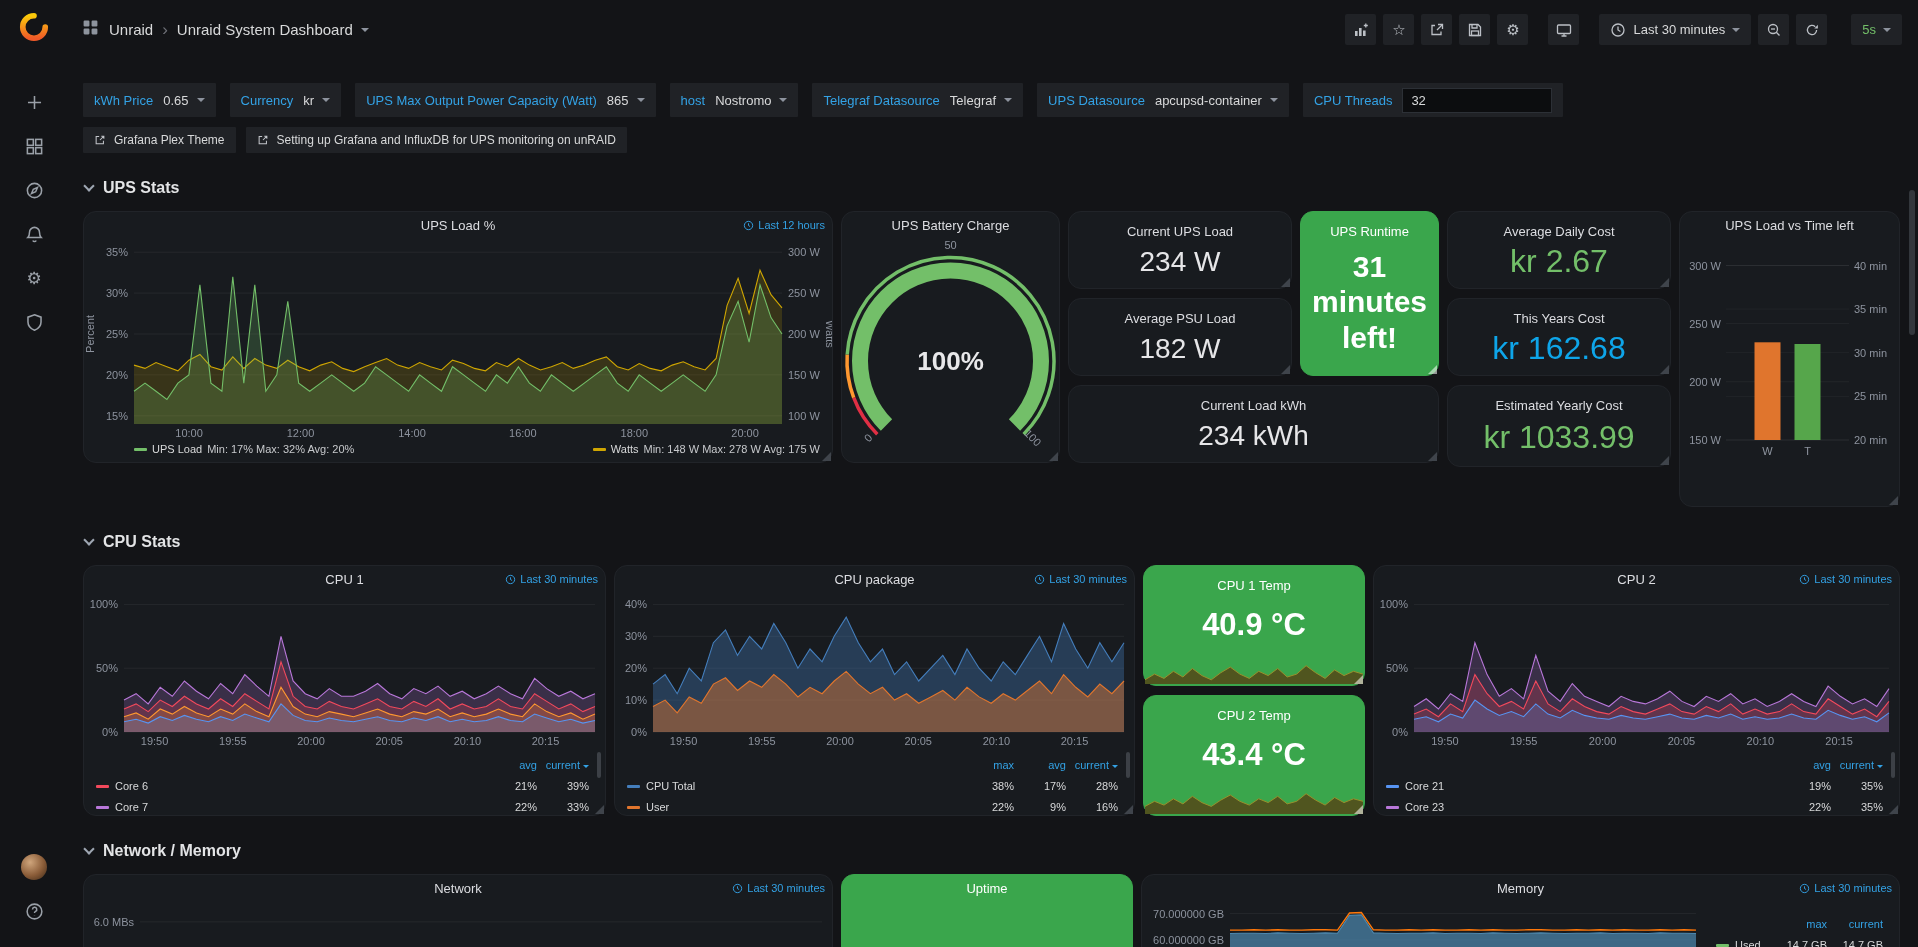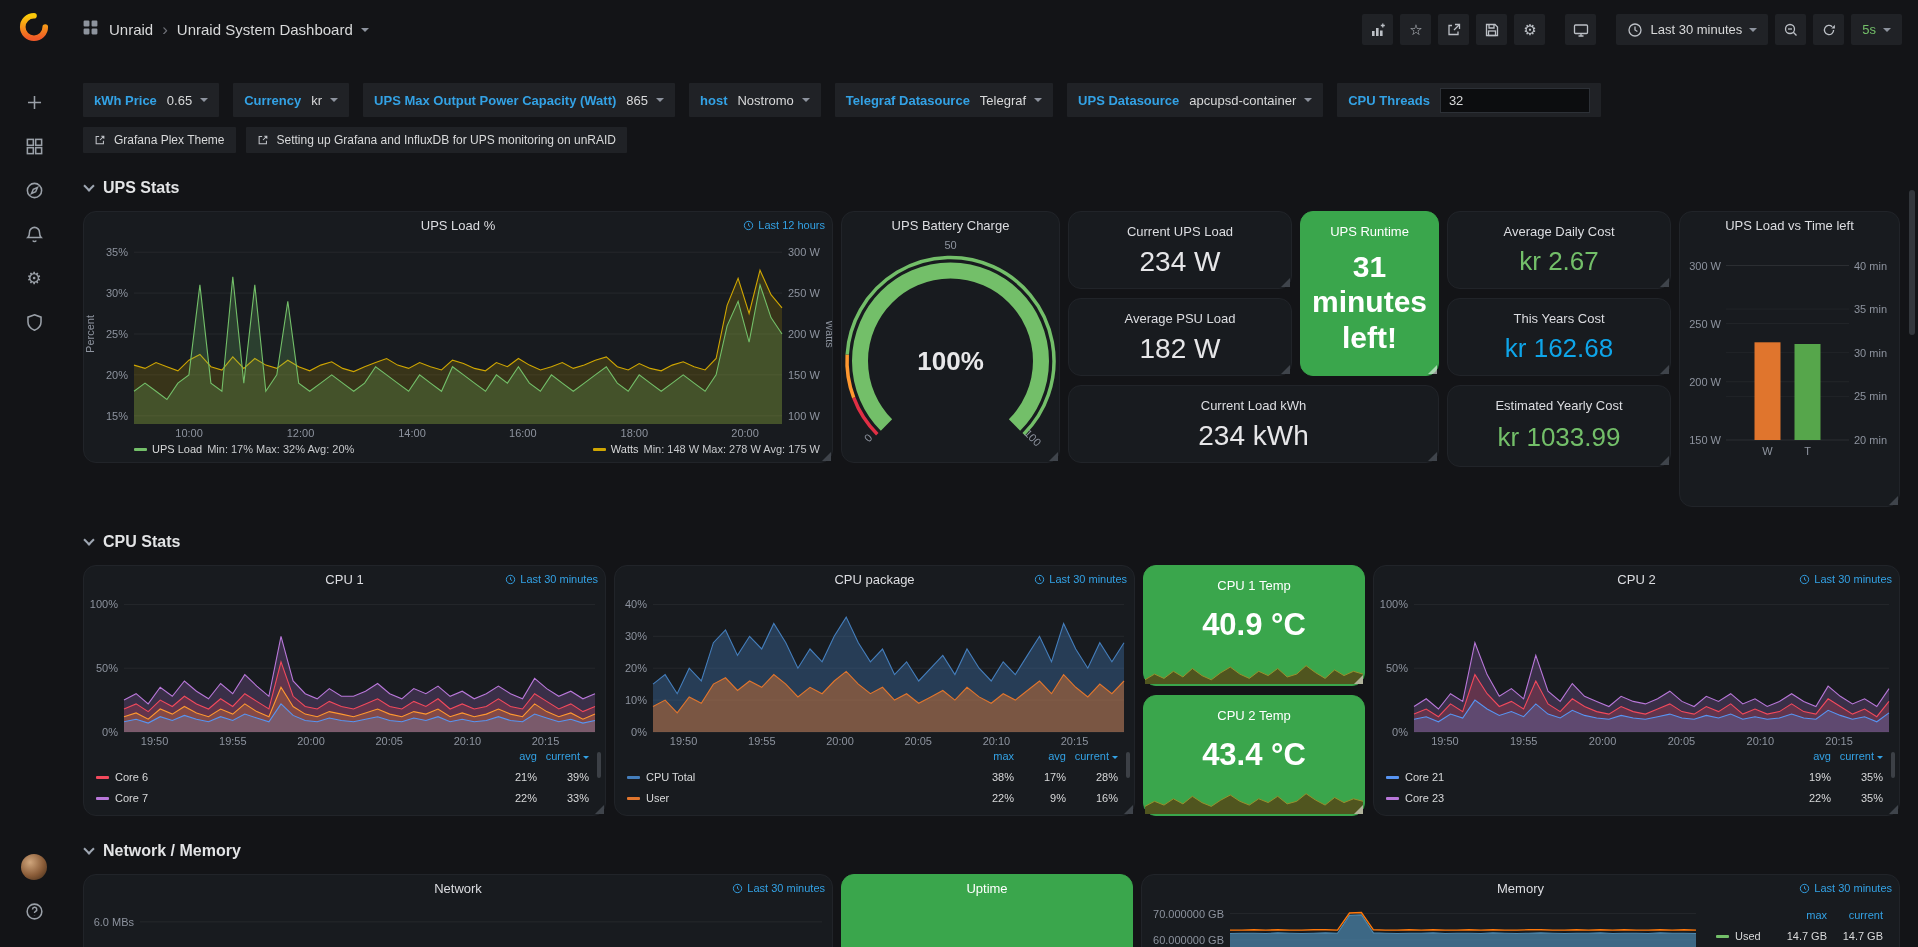--- a/index.html
+++ b/index.html
@@ -29,34 +29,34 @@
 .caret{width:0;height:0;border-left:4px solid transparent;border-right:4px solid transparent;
   border-top:4px solid #8d939e;display:inline-block}
 .crumb-caret{margin-left:8px}
 .nav-spacer{flex:1}
 button{background:none;border:none;color:inherit;font-family:inherit;cursor:pointer}
 .nav-btn{width:31px;height:31px;border-radius:2px;background:#202226;display:flex;align-items:center;
   justify-content:center;margin-left:7px}
 .nav-btn .uni{color:#bcc0c6;font-size:15px}
 .nic{width:16px;height:16px;stroke:#bcc0c6;fill:none;stroke-width:1.3}
 .time-btn{height:31px;border-radius:2px;background:#202226;display:flex;align-items:center;gap:7px;
-  padding:0 11px;margin-left:7px;font-size:13px;color:#d8d9da}
+  padding:0 11px;margin-left:24px;font-size:13px;color:#d8d9da}
 .gap-l{margin-left:20px}
 .green-text{color:#73bf69}
 
 
 .content{position:absolute;left:68px;top:59px;right:0;bottom:0;overflow:hidden;padding:0 0 0 15px}
 .main-scroll{position:absolute;right:3px;top:190px;width:6px;height:145px;background:#33373c;border-radius:3px;z-index:20}
 
 
 .submenu{margin-top:24px}
 .varrow{display:flex;align-items:center;gap:14px}
 .variable{display:flex;align-items:center;height:34px;background:#202226;padding:0 11px;gap:10px;
   font-size:13px;cursor:pointer;border-radius:1px}
-.var-label{color:#33a2e5;font-weight:700}
+.var-label{color:#33a2e5;font-weight:400}
 .var-value{color:#d8d9da;display:flex;align-items:center;gap:8px;font-weight:500}
 .var-field{width:150px;height:25px;background:#0c0d0f;border:1px solid #2c3036;color:#d8d9da;
   font-size:13px;padding:0 8px;font-family:inherit}
 .linkrow{display:flex;gap:10px;margin-top:10px}
 .dash-link{display:flex;align-items:center;gap:8px;height:26px;background:#202226;padding:0 11px;
   font-size:12px;color:#d8d9da;cursor:pointer;border-radius:1px;text-decoration:none}
 .ext{width:12px;height:12px;stroke:#c2c5ca;fill:none;stroke-width:1.2}
 
 
 .sect{display:flex;align-items:center;gap:10px;margin:24px 0 12px 2px;cursor:pointer;height:22px}
@@ -78,21 +78,21 @@
   color:#33a2e5;font-size:11px;cursor:pointer}
 .clk{width:11px;height:11px;stroke:#33a2e5;fill:none;stroke-width:1.2}
 .corner{position:absolute;right:1px;bottom:1px;width:0;height:0;border-style:solid;
   border-width:0 0 9px 9px;border-color:transparent transparent #3f444b transparent;cursor:nwse-resize}
 .green .corner{border-color:transparent transparent rgba(255,255,255,.55) transparent}
 
 .stat{display:flex;flex-direction:column;padding-top:12px}
 .stat .p-title{text-align:center}
 .stat-val{flex:1;display:flex;align-items:center;justify-content:center;font-size:28px;
   font-weight:500;color:#e6e6e8;padding-bottom:4px}
-.sz26{font-size:26px}
+.sz26{font-size:32px}
 .val-green{color:#73bf69}
 .val-red{color:#0ea5e9}
 .green{background:#3aa64c;border-color:#3aa64c}
 .green .p-title{color:#fff}
 .green .stat-val{color:#fff}
 .wrapval{font-size:30px;font-weight:700;line-height:1.18;text-align:center;padding:0 12px 10px}
 .tempval{font-size:31px;font-weight:600;padding-bottom:28px}
 .spark{position:absolute;left:1px;right:1px;bottom:1px;height:38px;overflow:hidden}
 .uptime-val{font-size:38px;font-weight:700;text-align:center;margin-top:55px;color:#fff}
 
@@ -100,21 +100,21 @@
 svg text{fill:#8d939e;font-size:11px}
 .gval{fill:#e8e8ea;font-size:26px;font-weight:600}
 
 
 .legend-inline{display:flex;justify-content:space-between;align-items:center;height:20px;
   padding:0 12px 2px 50px;font-size:11px;color:#d8d9da}
 .lg-item{display:flex;align-items:center;gap:5px;cursor:pointer}
 .sw{display:inline-block;width:13px;height:3px;border-radius:1px}
 .lg-st{color:#c7c9cc}
 .legend-table{position:relative;padding:2px 16px 2px 12px;font-size:11px}
-.lg-head,.lg-row{display:flex;align-items:flex-start;height:21px}
+.lg-head,.lg-row{display:flex;align-items:flex-end;height:21px}
 .lg-name{flex:1;display:flex;align-items:center;gap:6px}
 .lg-label{cursor:pointer}
 .lg-col{width:52px;text-align:right;color:#d8d9da}
 .lg-head .lg-col{color:#33a2e5;font-weight:500;cursor:pointer}
 .sort-caret{display:inline-block;width:0;height:0;border-left:3px solid transparent;
   border-right:3px solid transparent;border-top:3px solid #33a2e5;margin-left:3px;vertical-align:middle}
 .has-scroll::after{content:"";position:absolute;right:4px;top:4px;width:4px;height:26px;
   background:#3c4046;border-radius:2px}
 .legend-right{width:195px;padding-top:8px}
 .legend-right .lg-col{width:56px}

